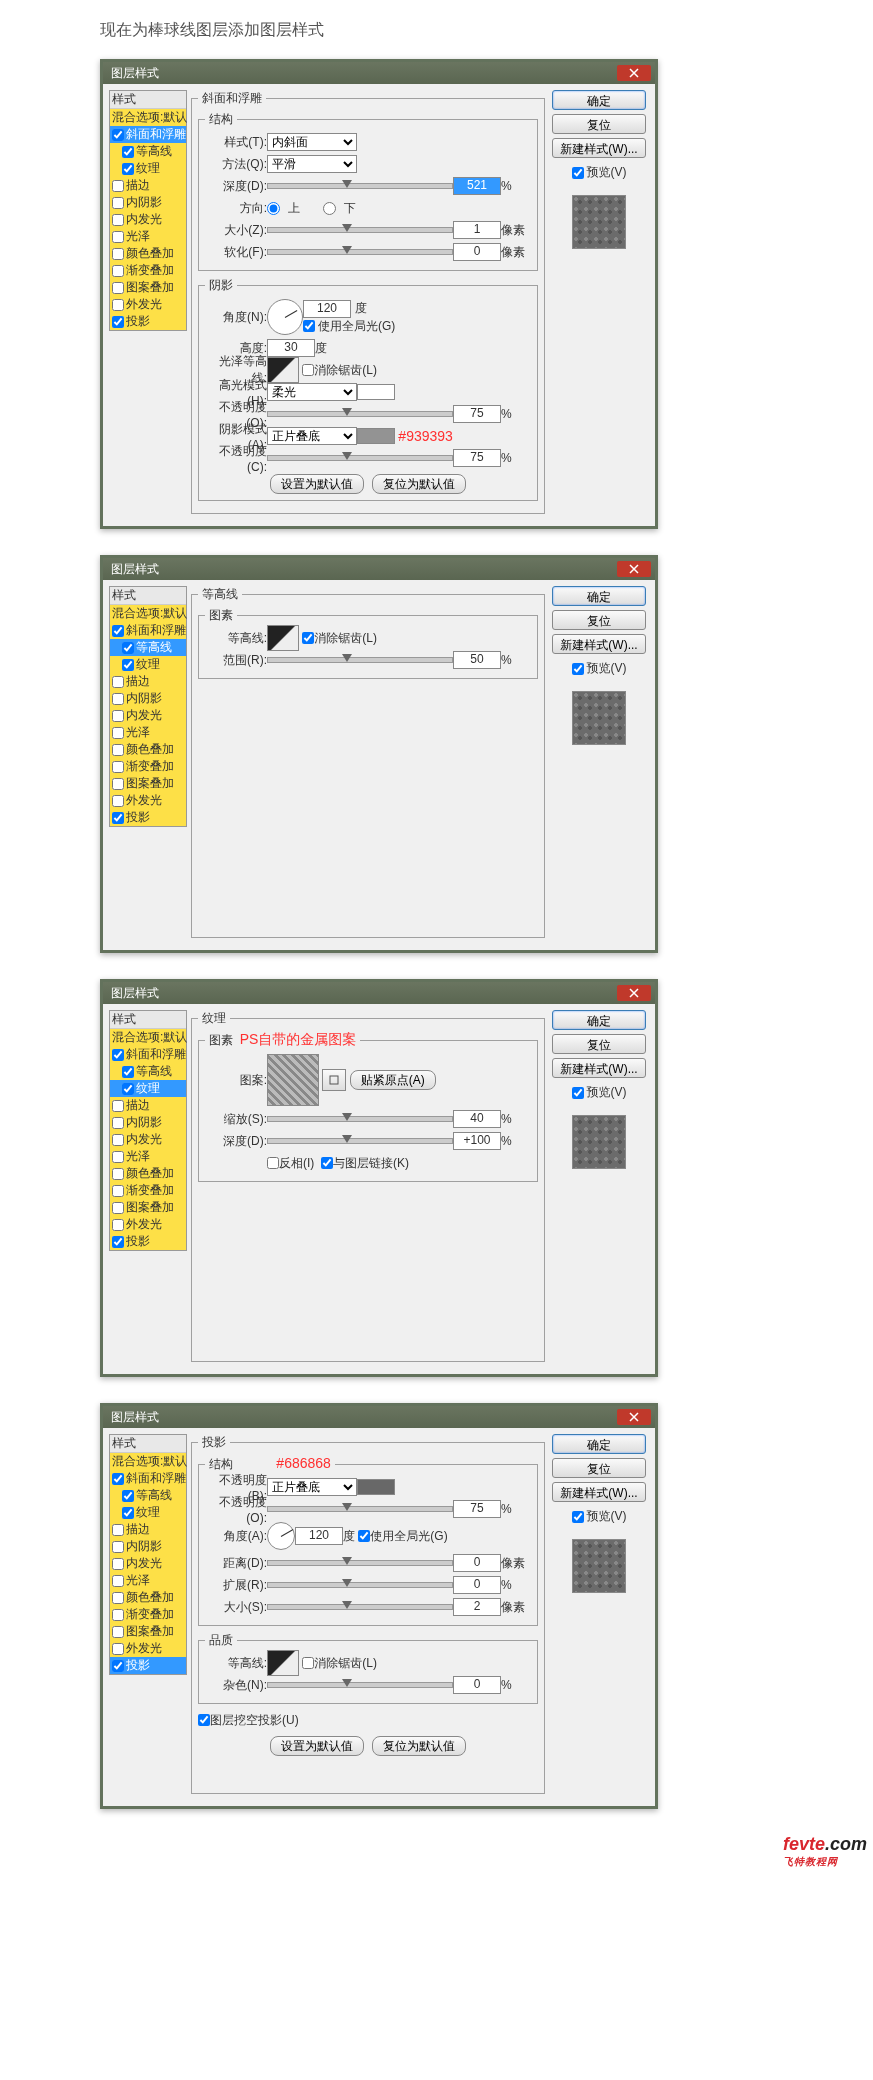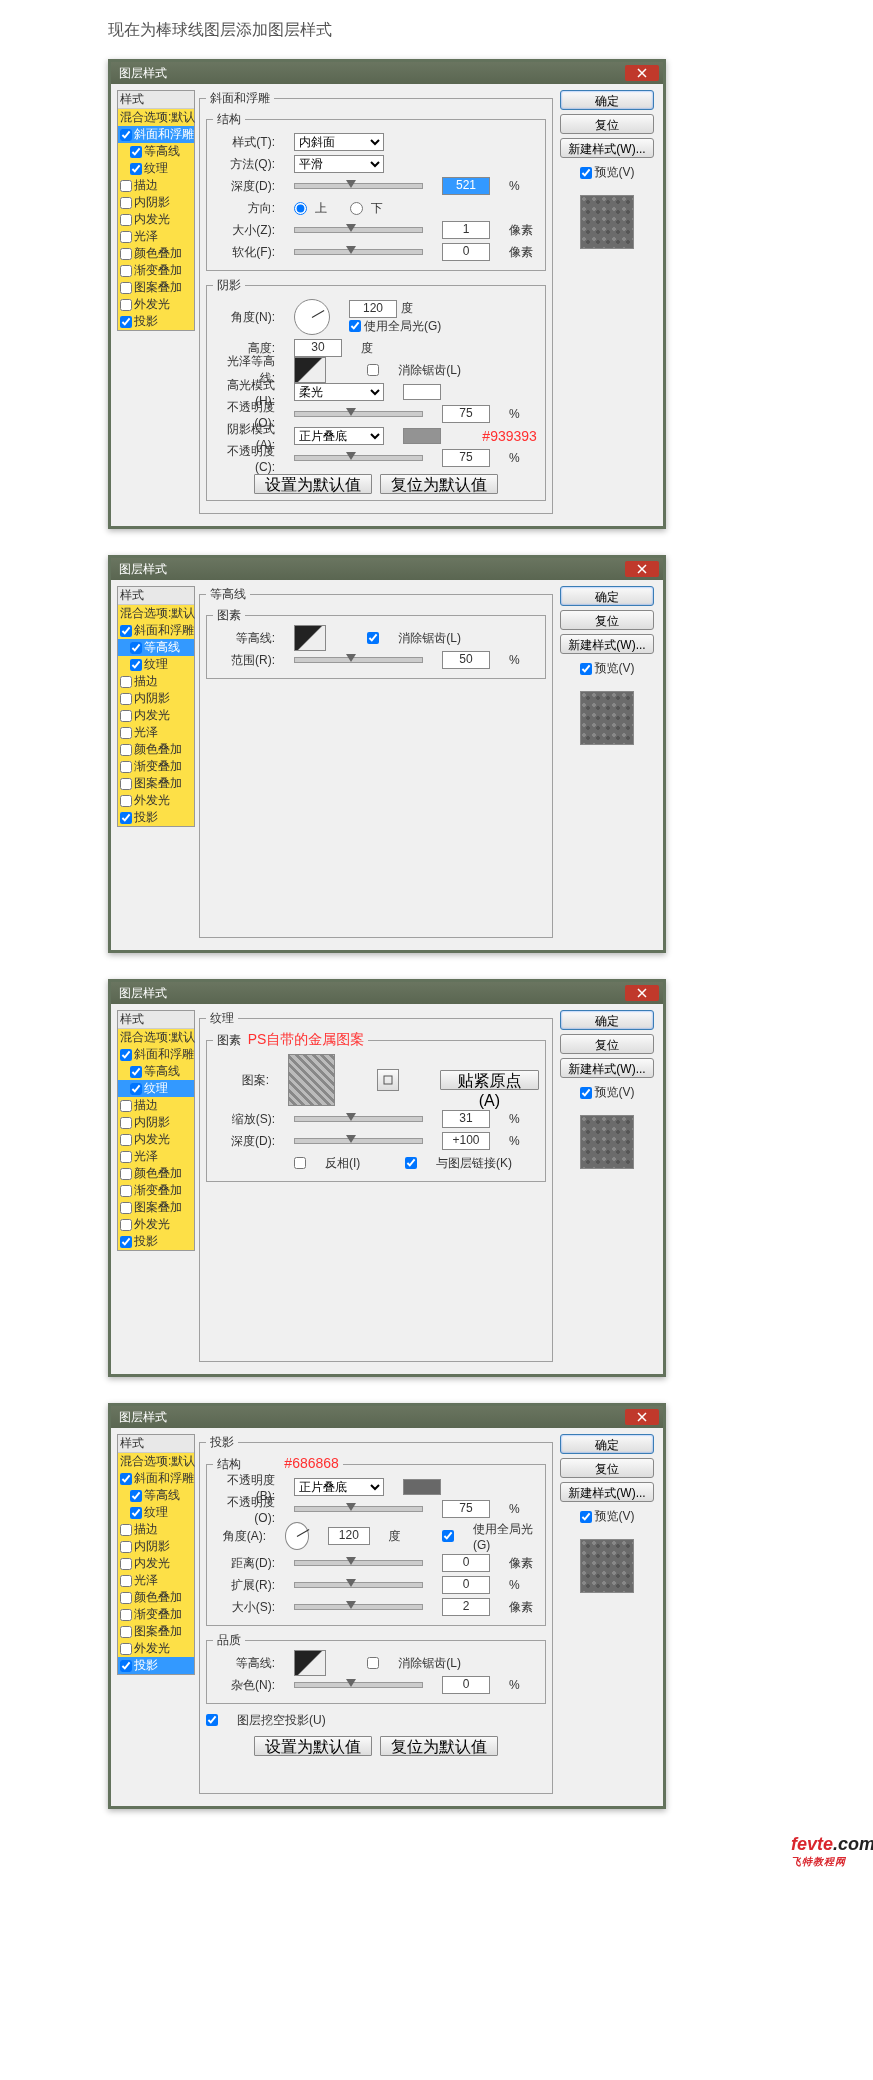--- a/index.html
+++ b/index.html
@@ -1,16 +1,16 @@
 <!DOCTYPE html>
 <html><head>
 <meta charset="utf-8">
 <style>
 body{margin:0;background:#fff;font-family:"Microsoft YaHei",SimSun,Arial,sans-serif;font-size:12px;color:#333}
-.page{width:844px;padding:20px 0 40px 8px}
+.page{width:844px;padding:20px 0 40px 0}
 .header{font-size:16px;color:#555;margin:0 0 18px 100px}
 .dlg{width:552px;margin:0 0 26px 100px;border:3px solid #63725c;background:#f0f0f0;box-shadow:0 2px 6px rgba(0,0,0,.3)}
 .dlg-titlebar{height:22px;background:linear-gradient(#6a7560,#5a6651);display:flex;align-items:center;justify-content:space-between;padding:0 4px}
 .dlg-title{color:#fff;font-size:12px;padding-left:4px}
 .dlg-close{width:34px;height:16px;background:#c0392b;border-radius:2px;display:flex;align-items:center;justify-content:center}
 .dlg-close svg{width:10px;height:10px}
 .dlg-body{display:flex;padding:6px;gap:4px;align-items:flex-start}
 .col-styles{width:78px}
 .col-mid{flex:1}
 .col-right{width:100px;display:flex;flex-direction:column;gap:4px;align-items:center}
@@ -20,41 +20,41 @@
 .style-item{display:flex;align-items:center;height:17px;padding:0 2px;gap:2px;white-space:nowrap}
 .style-item.header-item{background:#e8e8e8;border-bottom:1px solid #ccc}
 .style-item.sel{background:#3399ff;color:#fff}
 .style-item.sub{padding-left:12px}
 input[type=checkbox]{margin:0;width:12px;height:12px}
 .btn{width:94px;height:20px;background:linear-gradient(#fafafa,#ddd);border:1px solid #888;border-radius:3px;font-size:12px;cursor:pointer;text-align:center;line-height:18px}
 .btn.primary{border:1px solid #3a7db5;box-shadow:0 0 2px #4d90fe inset}
 .preview-chk{display:flex;align-items:center;gap:3px;font-size:12px;margin-top:2px}
 .thumb{width:52px;height:52px;border:1px solid #888;background:#6b6b6b;margin-top:10px;position:relative}
 .thumb::after{content:"";position:absolute;inset:0;background-image:radial-gradient(circle at 30% 30%,#888 2px,transparent 2px),radial-gradient(circle at 70% 60%,#555 2px,transparent 2px);background-size:10px 10px}
-.row{display:flex;align-items:center;height:20px;gap:19px;margin-bottom:2px}
+.row{display:flex;align-items:center;height:20px;gap:0;margin-bottom:2px}
 .lbl{width:62px;text-align:right;font-size:12px}
 select{height:18px;font-size:12px;border:1px solid #888;background:#fff}
 .sel-w{width:90px}
 .slider{flex:1;height:4px;background:#ccc;border:1px solid #999;position:relative}
 .slider::after{content:"";position:absolute;top:-4px;left:40%;width:0;height:0;border-left:5px solid transparent;border-right:5px solid transparent;border-top:8px solid #666}
 .val{width:46px;height:16px;border:1px solid #888;text-align:center;font-size:12px;background:#fff}
 .val.sel{background:#3399ff;color:#fff}
 .unit{font-size:12px;width:30px}
 .radio-row{display:flex;align-items:center;gap:8px}
 input[type=radio]{margin:0}
 .angle-ctrl{width:34px;height:34px;border:1px solid #888;border-radius:50%;position:relative;background:#fff}
 .angle-ctrl::after{content:"";position:absolute;width:14px;height:1px;background:#333;top:50%;left:50%;transform-origin:left;transform:rotate(-30deg)}
 .contour-sw{width:30px;height:24px;border:1px solid #888;background:linear-gradient(135deg,#222 48%,#eee 52%);display:inline-block}
 .pattern-sw{width:50px;height:50px;border:1px solid #888;background:#999;position:relative;display:inline-block}
 .pattern-sw::after{content:"";position:absolute;inset:0;background-image:repeating-linear-gradient(45deg,#bbb 0 3px,#888 3px 6px),repeating-linear-gradient(-45deg,rgba(200,200,200,.5) 0 3px,rgba(100,100,100,.5) 3px 6px)}
 .swatch{width:36px;height:14px;border:1px solid #888;background:#fff;display:inline-block}
 .swatch.dark{background:#000}
 .swatch.grey{background:#939393}
 .annot{color:#ff3030;font-size:14px;font-weight:400}
-.btn-sm{height:20px;padding:0 10px;background:linear-gradient(#fafafa,#ddd);border:1px solid #888;border-radius:1px;font-size:16px}
+.btn-sm{height:20px;padding:0 10px;background:linear-gradient(#fafafa,#ddd);border:1px solid #888;border-radius:8px;font-size:12px}
 .center-btns{display:flex;justify-content:center;gap:8px;margin-top:6px}
 .logo{position:absolute;right:6px;bottom:6px;font-size:18px;font-weight:bold;font-style:italic}
 .logo .red{color:#d9262d}
 .logo .blk{color:#222}
 .logo-sub{font-size:10px;color:#d9262d;letter-spacing:1px}
 .rel{position:relative}
 .mid-fs{min-height:340px}
 .mid-fs.tall{min-height:348px}
 .icon-btn{width:22px;height:20px;border:1px solid #888;background:linear-gradient(#fafafa,#ddd);display:inline-flex;align-items:center;justify-content:center}
 </style>
@@ -386,21 +386,21 @@
       <fieldset>
               <legend><span>图素</span>&nbsp;&nbsp;<span class="annot">PS自带的金属图案</span></legend>
         <div class="row" style="height:54px"><span class="lbl">图案:</span><span class="pattern-sw"></span>&nbsp;<span class="icon-btn">
                   <svg width="10" height="10" viewBox="0 0 10 10">
                     <rect x="1" y="1" width="8" height="8" fill="none" stroke="#555"></rect>
                   </svg>
                 </span>&nbsp;<button class="btn-sm">贴紧原点(A)</button></div>
         <div class="row">
                 <span class="lbl">缩放(S):</span>
                 <div class="slider"></div>
-                <span class="val">31</span>
+                <span class="val">40</span>
                 <span class="unit">%</span>
               </div>
         <div class="row">
                 <span class="lbl">深度(D):</span>
                 <div class="slider"></div>
                 <span class="val">+100</span>
                 <span class="unit">%</span>
               </div>
         <div class="row"><span class="lbl"></span><input type="checkbox" style=""><span>反相(I)</span>&nbsp;&nbsp;<input type="checkbox" checked="" style=""><span>与图层链接(K)</span></div>
       </fieldset>

